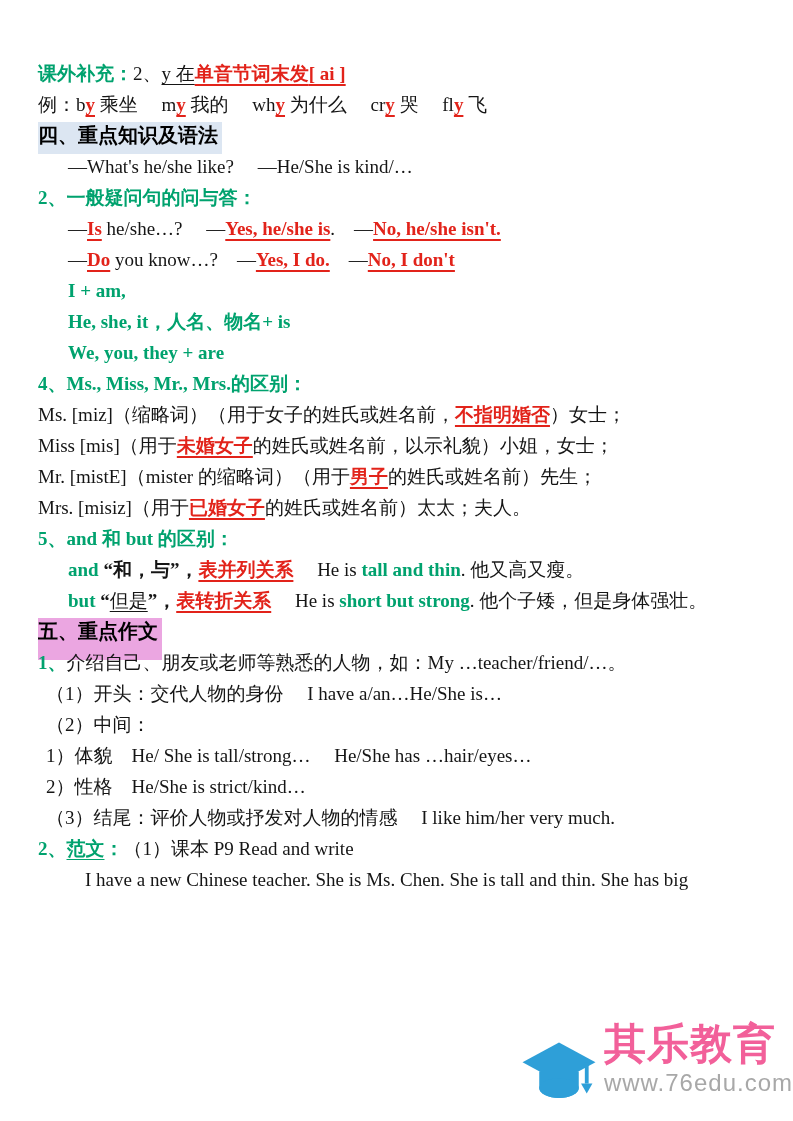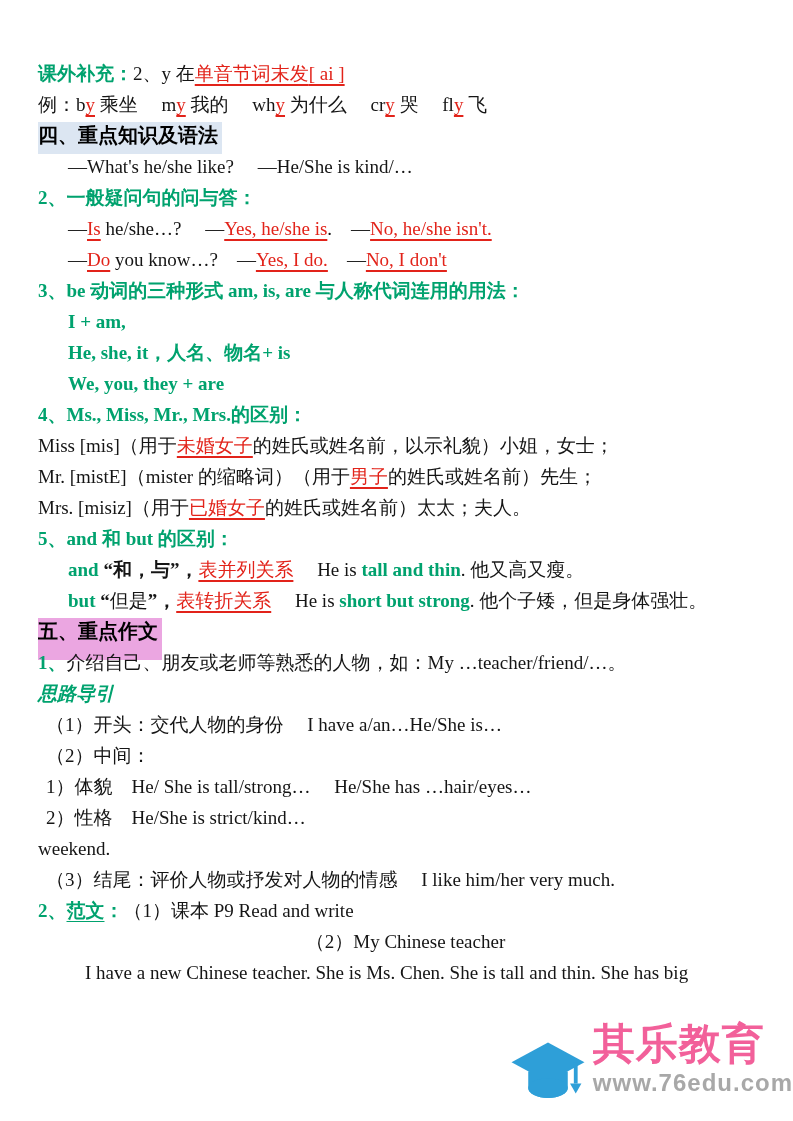--- a/index.html
+++ b/index.html
@@ -15,72 +15,69 @@
   }
   .ind-md{padding-left:30px;}
   .ind-sm{padding-left:8px;}
   .ind-para{text-indent:47px;}
   .center{text-align:center;white-space:normal;}
   .seg-plain{color:#151515;}
   .seg-bold{color:#151515;font-weight:bold;}
   .seg-green{color:var(--green);font-weight:bold;}
   .seg-green-italic{color:var(--green);font-weight:bold;font-style:italic;}
   .seg-green-u{color:var(--green);font-weight:bold;text-decoration:underline;text-underline-offset:4px;}
-  .seg-red-u{color:var(--red);font-weight:normal;text-decoration:underline;text-underline-offset:4px;text-decoration-thickness:1.5px;}
-  .seg-black-u{color:#151515;text-underline-offset:4px;}
+  .seg-red-u{color:var(--red);font-weight:bold;text-decoration:underline;text-underline-offset:4px;text-decoration-thickness:1.5px;}
+  .seg-black-u{color:#151515;text-decoration:underline;text-underline-offset:4px;}
   .seg-hl-blue{color:#000;font-weight:bold;font-size:20px;background:var(--highlight-blue);padding:2px 4px 8px 0;}
   .seg-hl-pink{color:#000;font-weight:bold;font-size:20px;background:var(--highlight-pink);padding:2px 4px 18px 0;}
   .watermark{
     position:absolute;right:0px;bottom:4px;display:flex;align-items:flex-start;gap:6px;
   }
   .cap{width:78px;height:76px;margin-top:22px;}
   .wm-text{display:flex;flex-direction:column;}
   .brand{
     font-family:"Liberation Sans","DejaVu Sans",sans-serif;font-weight:bold;
     font-size:42px;line-height:50px;color:var(--brand-pink);letter-spacing:1px;
   }
   .url{
-    font-family:"Liberation Sans","DejaVu Sans",sans-serif;font-weight:bold;
+    font-family:"Liberation Sans","DejaVu Sans",sans-serif;font-weight:normal;
     font-size:24px;line-height:28px;color:var(--url-gray);letter-spacing:1px;
   }
 </style>
 </head>
 <body>
 
 <div class="page">
   <div>
       <div class="line ind-none"><span class="seg-green">课外补充：</span><span class="seg-plain">2、</span><span class="seg-black-u">y 在</span><span class="seg-red-u">单音节词末发</span><span class="seg-red-u">[ ai ]</span></div>
       <div class="line ind-none"><span class="seg-plain">例：b</span><span class="seg-red-u">y</span><span class="seg-plain"> 乘坐　 m</span><span class="seg-red-u">y</span><span class="seg-plain"> 我的　 wh</span><span class="seg-red-u">y</span><span class="seg-plain"> 为什么　 cr</span><span class="seg-red-u">y</span><span class="seg-plain"> 哭　 fl</span><span class="seg-red-u">y</span><span class="seg-plain"> 飞</span></div>
       <div class="line ind-none"><span class="seg-hl-blue">四、重点知识及语法</span></div>
       <div class="line ind-md"><span class="seg-plain">—What's he/she like?　 —He/She is kind/…</span></div>
       <div class="line ind-none"><span class="seg-green">2、一般疑问句的问与答：</span></div>
       <div class="line ind-md"><span class="seg-plain">—</span><span class="seg-red-u">Is</span><span class="seg-plain"> he/she…?　 —</span><span class="seg-red-u">Yes, he/she is</span><span class="seg-plain">.　—</span><span class="seg-red-u">No, he/she isn't.</span></div>
       <div class="line ind-md"><span class="seg-plain">—</span><span class="seg-red-u">Do</span><span class="seg-plain"> you know…?　—</span><span class="seg-red-u">Yes, I do.</span><span class="seg-plain">　—</span><span class="seg-red-u">No, I don't</span></div>
-      <div class="line ind-none"><span class="seg-green">3、be 动词的三种形式 am, is, are 与人称代词连用的用法：</span></div>
       <div class="line ind-md"><span class="seg-green">I + am,</span></div>
       <div class="line ind-md"><span class="seg-green">He, she, it，人名、物名+ is</span></div>
       <div class="line ind-md"><span class="seg-green">We, you, they + are</span></div>
       <div class="line ind-none"><span class="seg-green">4、Ms., Miss, Mr., Mrs.的区别：</span></div>
+      <div class="line ind-none"><span class="seg-plain">Ms. [miz]（缩略词）（用于女子的姓氏或姓名前，</span><span class="seg-red-u">不指明婚否</span><span class="seg-plain">）女士；</span></div>
       <div class="line ind-none"><span class="seg-plain">Miss [mis]（用于</span><span class="seg-red-u">未婚女子</span><span class="seg-plain">的姓氏或姓名前，以示礼貌）小姐，女士；</span></div>
       <div class="line ind-none"><span class="seg-plain">Mr. [mistE]（mister 的缩略词）（用于</span><span class="seg-red-u">男子</span><span class="seg-plain">的姓氏或姓名前）先生；</span></div>
       <div class="line ind-none"><span class="seg-plain">Mrs. [misiz]（用于</span><span class="seg-red-u">已婚女子</span><span class="seg-plain">的姓氏或姓名前）太太；夫人。</span></div>
       <div class="line ind-none"><span class="seg-green">5、and 和 but 的区别：</span></div>
       <div class="line ind-md"><span class="seg-green">and</span><span class="seg-bold"> “和，与”，</span><span class="seg-red-u">表并列关系</span><span class="seg-plain">　 He is </span><span class="seg-green">tall and thin</span><span class="seg-plain">. 他又高又瘦。</span></div>
       <div class="line ind-md"><span class="seg-green">but</span><span class="seg-bold"> “</span><span class="seg-black-u">但是</span><span class="seg-bold">”，</span><span class="seg-red-u">表转折关系</span><span class="seg-plain">　 He is </span><span class="seg-green">short but strong</span><span class="seg-plain">. 他个子矮，但是身体强壮。</span></div>
       <div class="line ind-none"><span class="seg-hl-pink">五、重点作文</span></div>
       <div class="line ind-none"><span class="seg-green">1、</span><span class="seg-plain">介绍自己、朋友或老师等熟悉的人物，如：My …teacher/friend/…。</span></div>
-      <div class="line ind-none"><span class="seg-green-italic">思路导引</span></div>
       <div class="line ind-sm"><span class="seg-plain">（1）开头：交代人物的身份　 I have a/an…He/She is…</span></div>
       <div class="line ind-sm"><span class="seg-plain">（2）中间：</span></div>
       <div class="line ind-sm"><span class="seg-plain">1）体貌　He/ She is tall/strong…　 He/She has …hair/eyes…</span></div>
       <div class="line ind-sm"><span class="seg-plain">2）性格　He/She is strict/kind…</span></div>
-      <div class="line ind-none"><span class="seg-plain">weekend.</span></div>
       <div class="line ind-sm"><span class="seg-plain">（3）结尾：评价人物或抒发对人物的情感　 I like him/her very much.</span></div>
       <div class="line ind-none"><span class="seg-green">2、</span><span class="seg-green-u">范文</span><span class="seg-green">：</span><span class="seg-plain">（1）课本 P9 Read and write</span></div>
-      <div class="line ind-none center"><span class="seg-plain">（2）My Chinese teacher</span></div>
       <div class="line ind-para"><span class="seg-plain">I have a new Chinese teacher. She is Ms. Chen. She is tall and thin. She has big</span></div>
     </div>
 </div>
 
 <div class="watermark">
   <svg class="cap" viewBox="0 0 100 100" xmlns="http://www.w3.org/2000/svg">
     <polygon points="50,2 98,28 50,54 2,28" class="wm-blue" fill="#2E9FD8"></polygon>
     <path d="M24,40 L76,40 L76,62 A26,13 0 0 1 24,62 Z" class="wm-blue" fill="#2E9FD8"></path>
     <ellipse cx="50" cy="62" rx="26" ry="13" class="wm-blue" fill="#2E9FD8"></ellipse>
     <rect x="84" y="28" width="5" height="28" class="wm-blue" fill="#2E9FD8"></rect>

